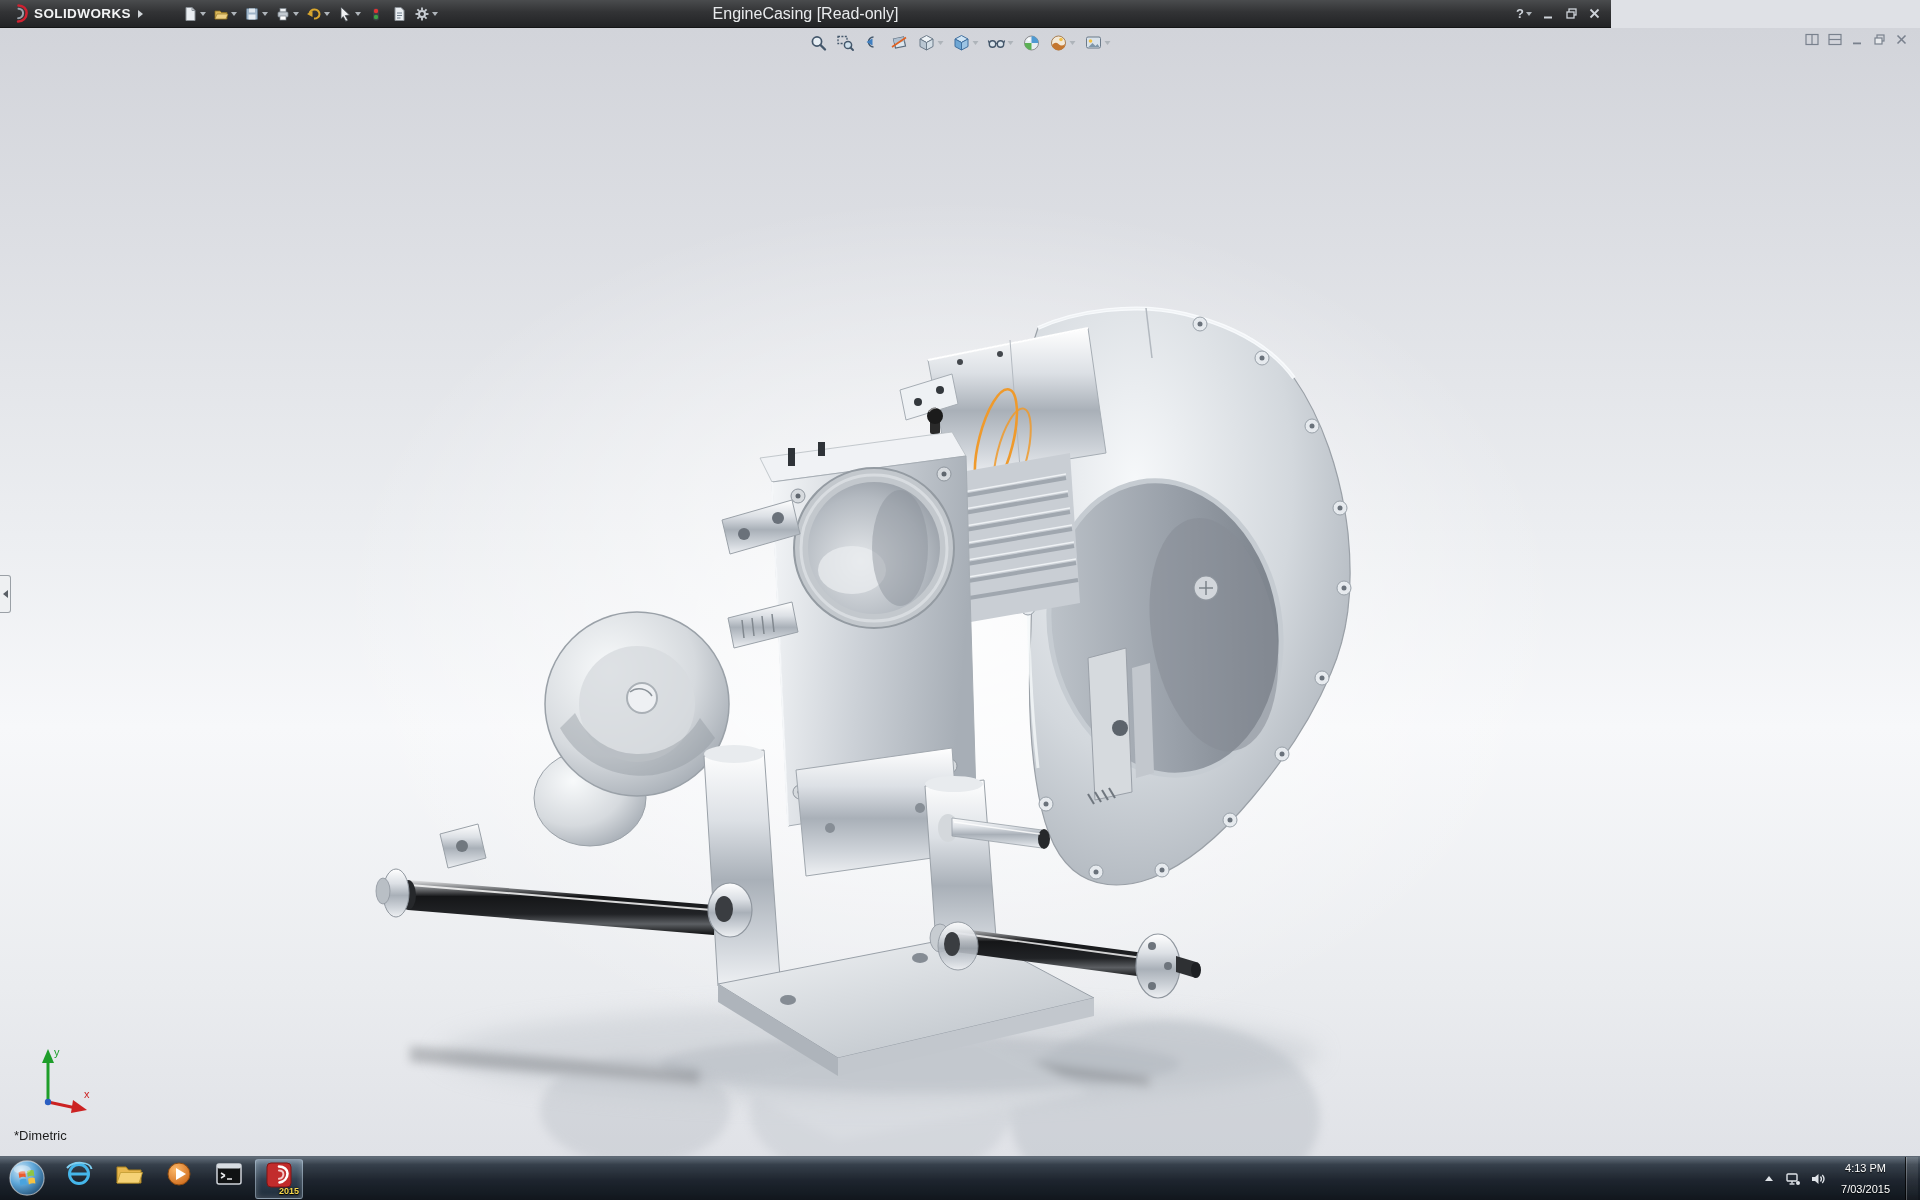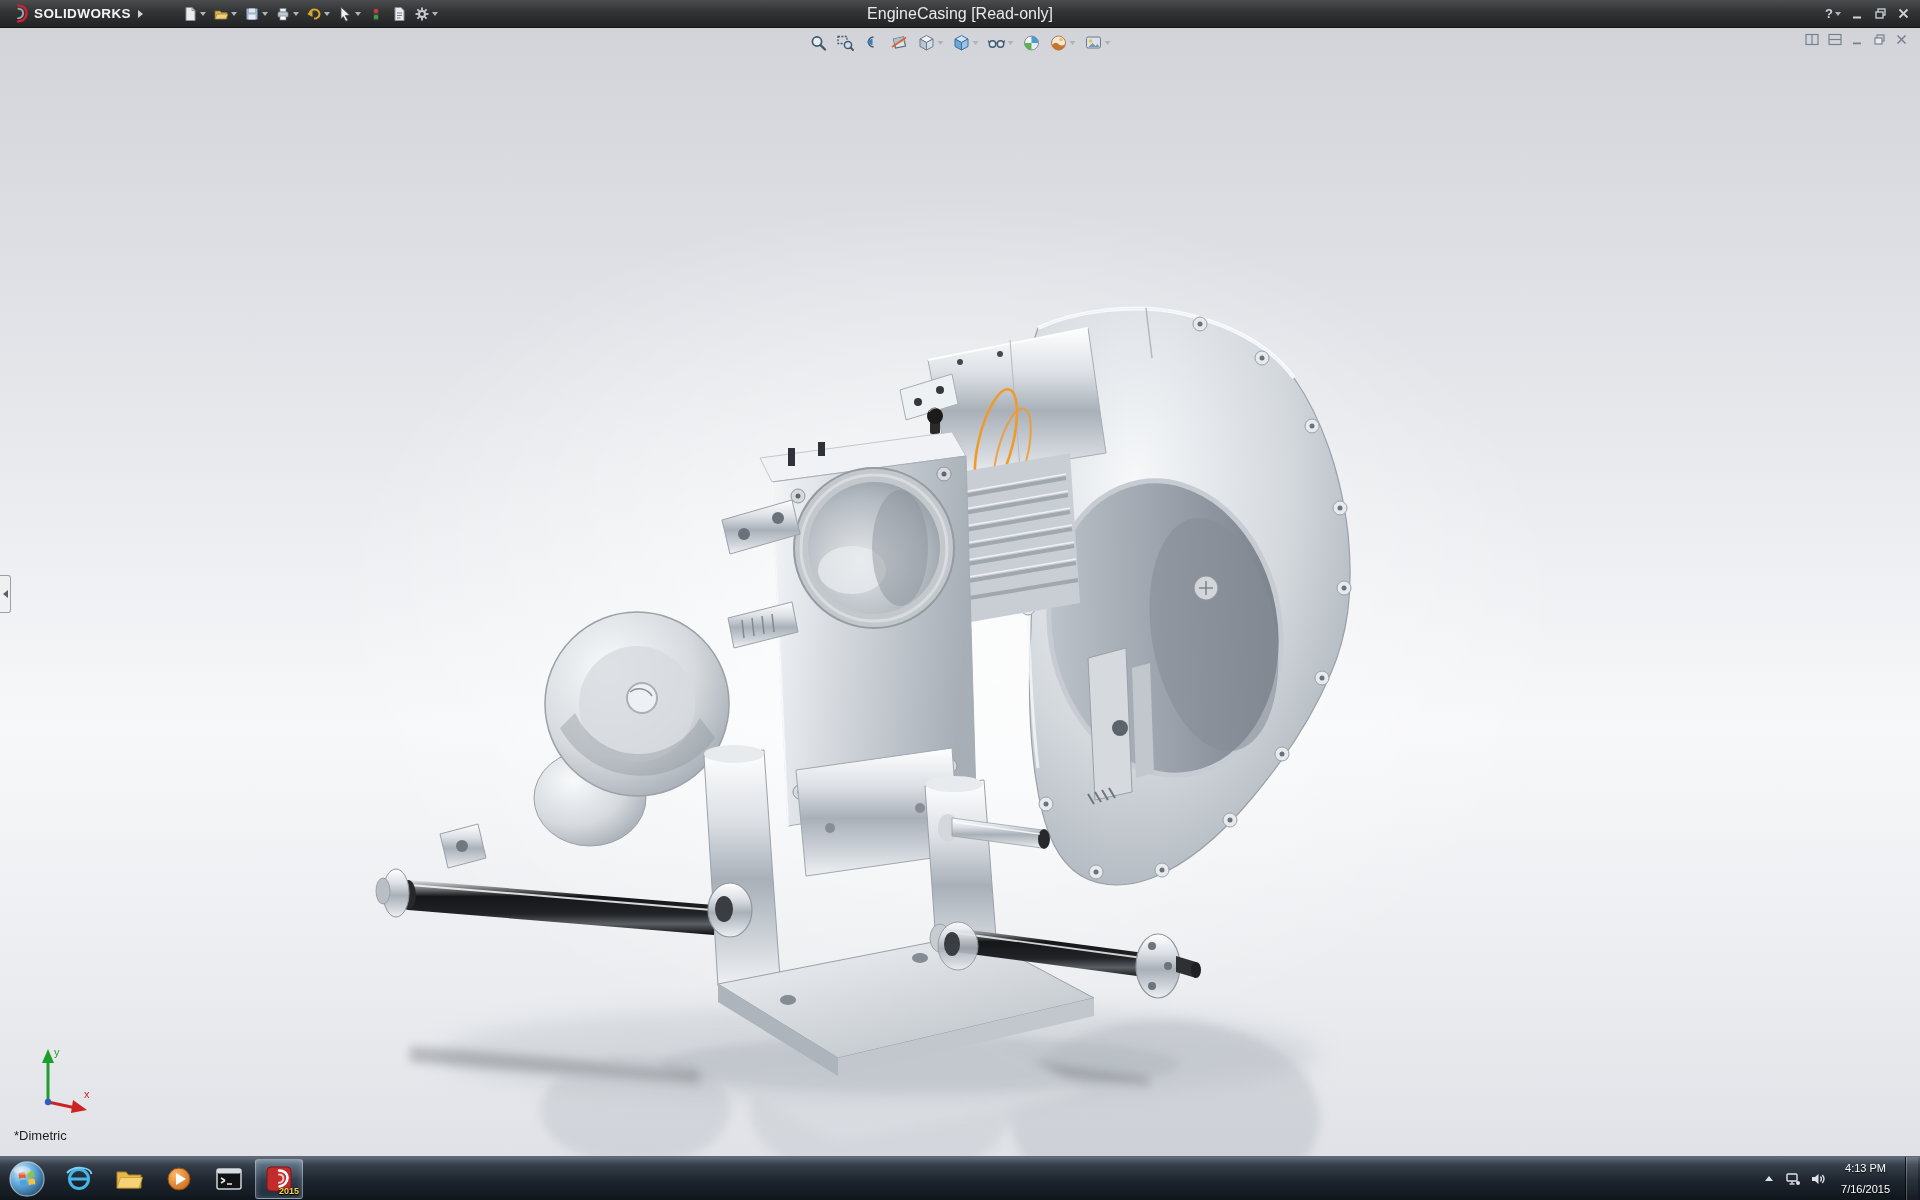--- a/index.html
+++ b/index.html
@@ -1,21 +1,21 @@
 <!DOCTYPE html>
 <html><head>
 <meta charset="utf-8">
 <style>
   * { margin:0; padding:0; box-sizing:border-box; }
   html,body { width:1920px; height:1200px; overflow:hidden;
     font-family:"Liberation Sans", sans-serif; user-select:none; }
   body { position:relative; background:#dfe1e6; }
 
   
-  .titlebar { position:absolute; top:0; left:0; width:1920px; height:28px;
+  .titlebar { position:absolute; top:0; left:0; width:1611px; height:28px;
     background:linear-gradient(180deg,#4a4c4e 0%,#323335 45%,#222325 100%);
     border-bottom:1px solid #141516; display:flex; align-items:center; z-index:50; }
   .brand { display:flex; align-items:center; gap:5px; padding:0 10px 0 8px; height:100%; }
   .brand-text { color:#f2f3f4; font-weight:bold; font-size:13.5px; letter-spacing:.4px; }
   .brand-arrow { width:0; height:0; border-top:4px solid transparent; border-bottom:4px solid transparent;
     border-left:5px solid #cfd3d7; margin-left:2px; }
   .tb-tools { display:flex; align-items:center; gap:1px; margin-left:26px; }
   .tb-btn { display:flex; align-items:center; height:24px; padding:0 3px; background:transparent; border:0; }
   .caret { width:0; height:0; border-left:3.5px solid transparent; border-right:3.5px solid transparent;
     border-top:4px solid #aeb4ba; margin-left:2px; }
@@ -42,21 +42,21 @@
   .fm-tab-arrow { width:0; height:0; border-top:4px solid transparent; border-bottom:4px solid transparent;
     border-right:5px solid #5a6066; }
 
   .view-label { position:absolute; left:14px; bottom:13px; font-size:13px; color:#1c1c1c; z-index:20; }
   .triad { position:absolute; left:14px; bottom:36px; z-index:20; }
 
   
   .taskbar { position:absolute; bottom:0; left:0; width:1920px; height:44px;
     background:linear-gradient(180deg, rgba(92,104,116,.96) 0%, rgba(48,58,70,.97) 18%, rgba(26,33,42,.98) 55%, rgba(14,19,26,.99) 100%);
     border-top:1px solid rgba(160,175,190,.55); display:flex; align-items:center; z-index:60; }
-  .task-btn { width:48px; height:40px; margin:0 1px; display:flex; align-items:center; justify-content:center;
+  .task-btn { width:48px; height:40px; margin:0 1px; display:flex; align-items:flex-start; justify-content:center;
     background:transparent; border:0; border-radius:3px; position:relative; }
   .task-btn.start { width:52px; }
   .task-btn.active { background:linear-gradient(180deg, rgba(170,205,235,.40), rgba(110,150,185,.25) 50%, rgba(60,90,120,.30));
     border:1px solid rgba(220,235,248,.45); box-shadow:inset 0 0 6px rgba(255,255,255,.25); }
   .sw-badge { position:absolute; right:3px; bottom:2px; font-size:9px; font-weight:bold; color:#f6d84d;
     text-shadow:0 1px 1px #000, 0 0 2px #000; }
   .tray { margin-left:auto; display:flex; align-items:center; gap:9px; padding-right:2px; height:100%; }
   .tray-btn { display:flex; align-items:center; justify-content:center; background:transparent; border:0; }
   .clock { display:flex; flex-direction:column; align-items:center; justify-content:center; gap:8px;
     color:#ffffff; font-size:11px; line-height:1.15; text-shadow:0 1px 1px rgba(0,0,0,.9); background:transparent; border:0; padding:0 6px; }
@@ -669,17 +669,17 @@
     </button>
     <button class="tray-btn">
       <svg width="16" height="16" viewBox="0 0 16 16">
         <polygon points="2,6 5,6 8.5,3 8.5,13 5,10 2,10" fill="#dfe3e8"></polygon>
         <path d="M10.5,5.5 a4,4 0 0 1 0,5" fill="none" stroke="#dfe3e8" stroke-width="1.3"></path>
         <path d="M12.3,4 a6.2,6.2 0 0 1 0,8" fill="none" stroke="#dfe3e8" stroke-width="1.3"></path>
       </svg>
     </button>
     <button class="clock">
       <span>4:13 PM</span>
-      <span>7/16/2015</span>
+      <span>7/03/2015</span>
     </button>
     <button class="show-desktop"></button>
   </div>
 </div>
 
 </body></html>

